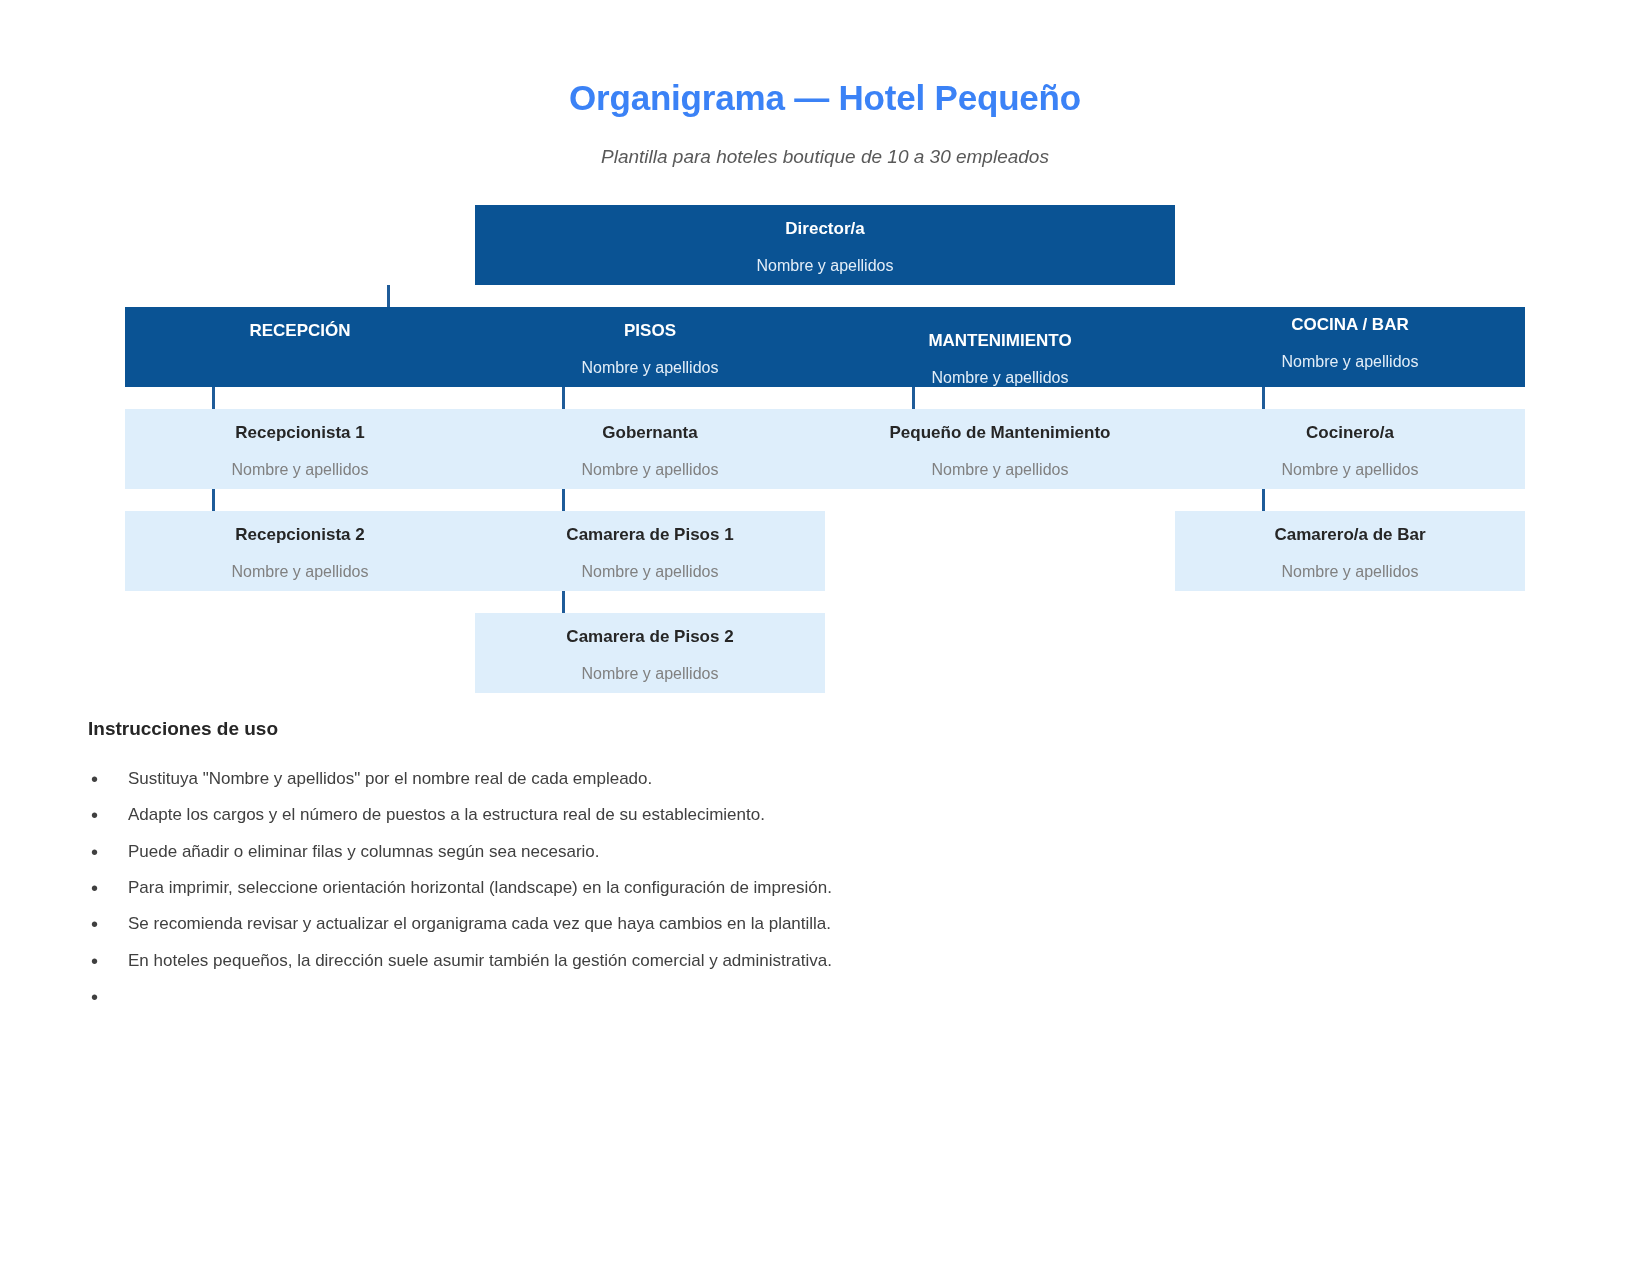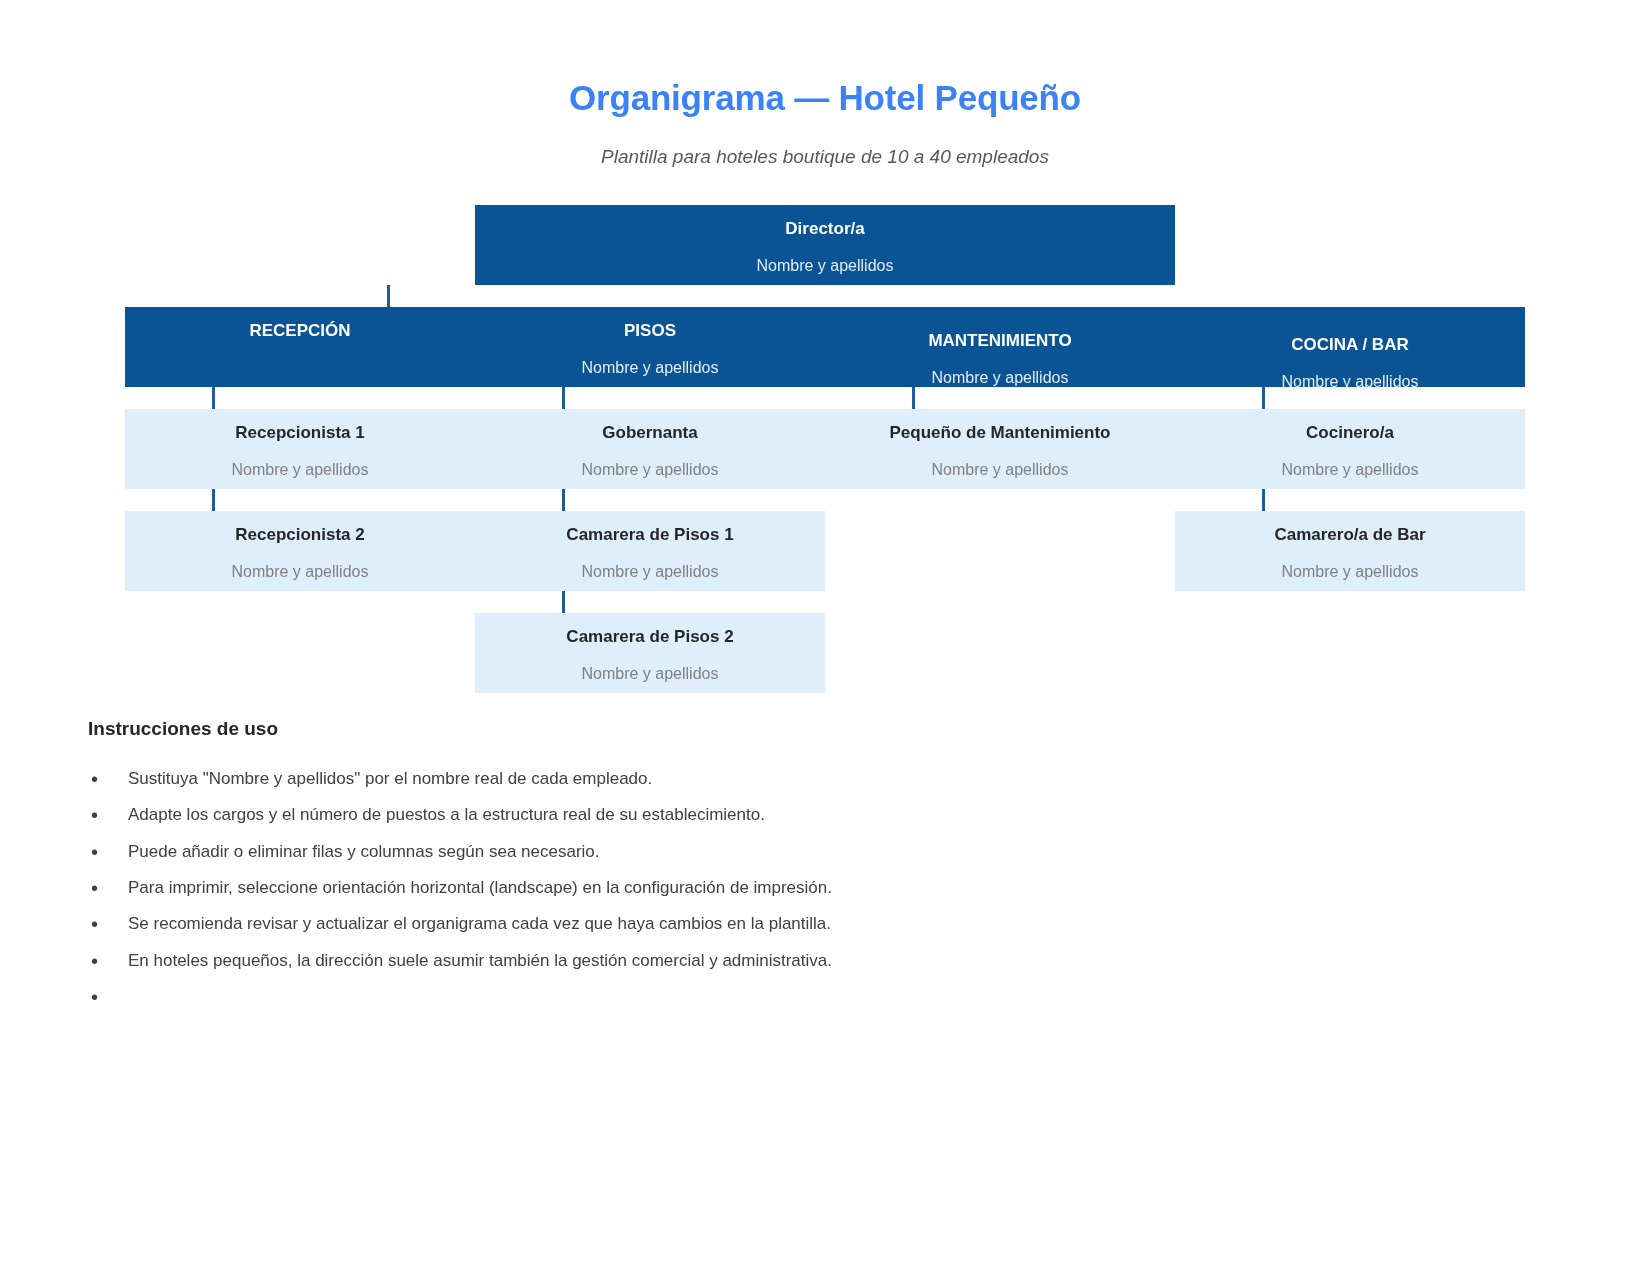--- a/index.html
+++ b/index.html
@@ -141,21 +141,21 @@
     color: #404040;
     line-height: 1.55;
   }
 </style>
 </head>
 <body>
 
 <div class="page">
 
   <h1 class="doc-title">Organigrama — Hotel Pequeño</h1>
-  <p class="doc-subtitle">Plantilla para hoteles boutique de 10 a 40 empleados</p>
+  <p class="doc-subtitle">Plantilla para hoteles boutique de 10 a 30 empleados</p>
 
   <div class="chart">
 
     <div class="box lvl-root" style="left:350px; top:0px; width:700px; height:80px;">
       <div class="box-title">Director/a</div>
       <div class="box-sub">Nombre y apellidos</div>
     </div>
 
     <div class="conn" style="left:262px; top:80px; height:22px;"></div>
 
@@ -166,21 +166,21 @@
       <div class="box-sub">Nombre y apellidos</div>
     </div>
     <div class="box lvl-dept" style="left:350px; top:102px; width:350px; height:80px; background:transparent;">
       <div class="box-title">PISOS</div>
       <div class="box-sub">Nombre y apellidos</div>
     </div>
     <div class="box lvl-dept" style="left:700px; top:112px; width:350px; height:60px; background:transparent;">
       <div class="box-title">MANTENIMIENTO</div>
       <div class="box-sub">Nombre y apellidos</div>
     </div>
-    <div class="box lvl-dept" style="left:1050px; top:116px; width:350px; height:92px; background:transparent;">
+    <div class="box lvl-dept" style="left:1050px; top:96px; width:350px; height:92px; background:transparent;">
       <div class="box-title">COCINA / BAR</div>
       <div class="box-sub">Nombre y apellidos</div>
     </div>
 
     <div class="conn" style="left:87px; top:182px; height:22px;"></div>
     <div class="conn" style="left:437px; top:182px; height:22px;"></div>
     <div class="conn" style="left:787px; top:182px; height:22px;"></div>
     <div class="conn" style="left:1137px; top:182px; height:22px;"></div>
 
     <div class="row-band" style="left:0px; top:204px; width:1400px; height:80px; background:#deeefb;"></div>

